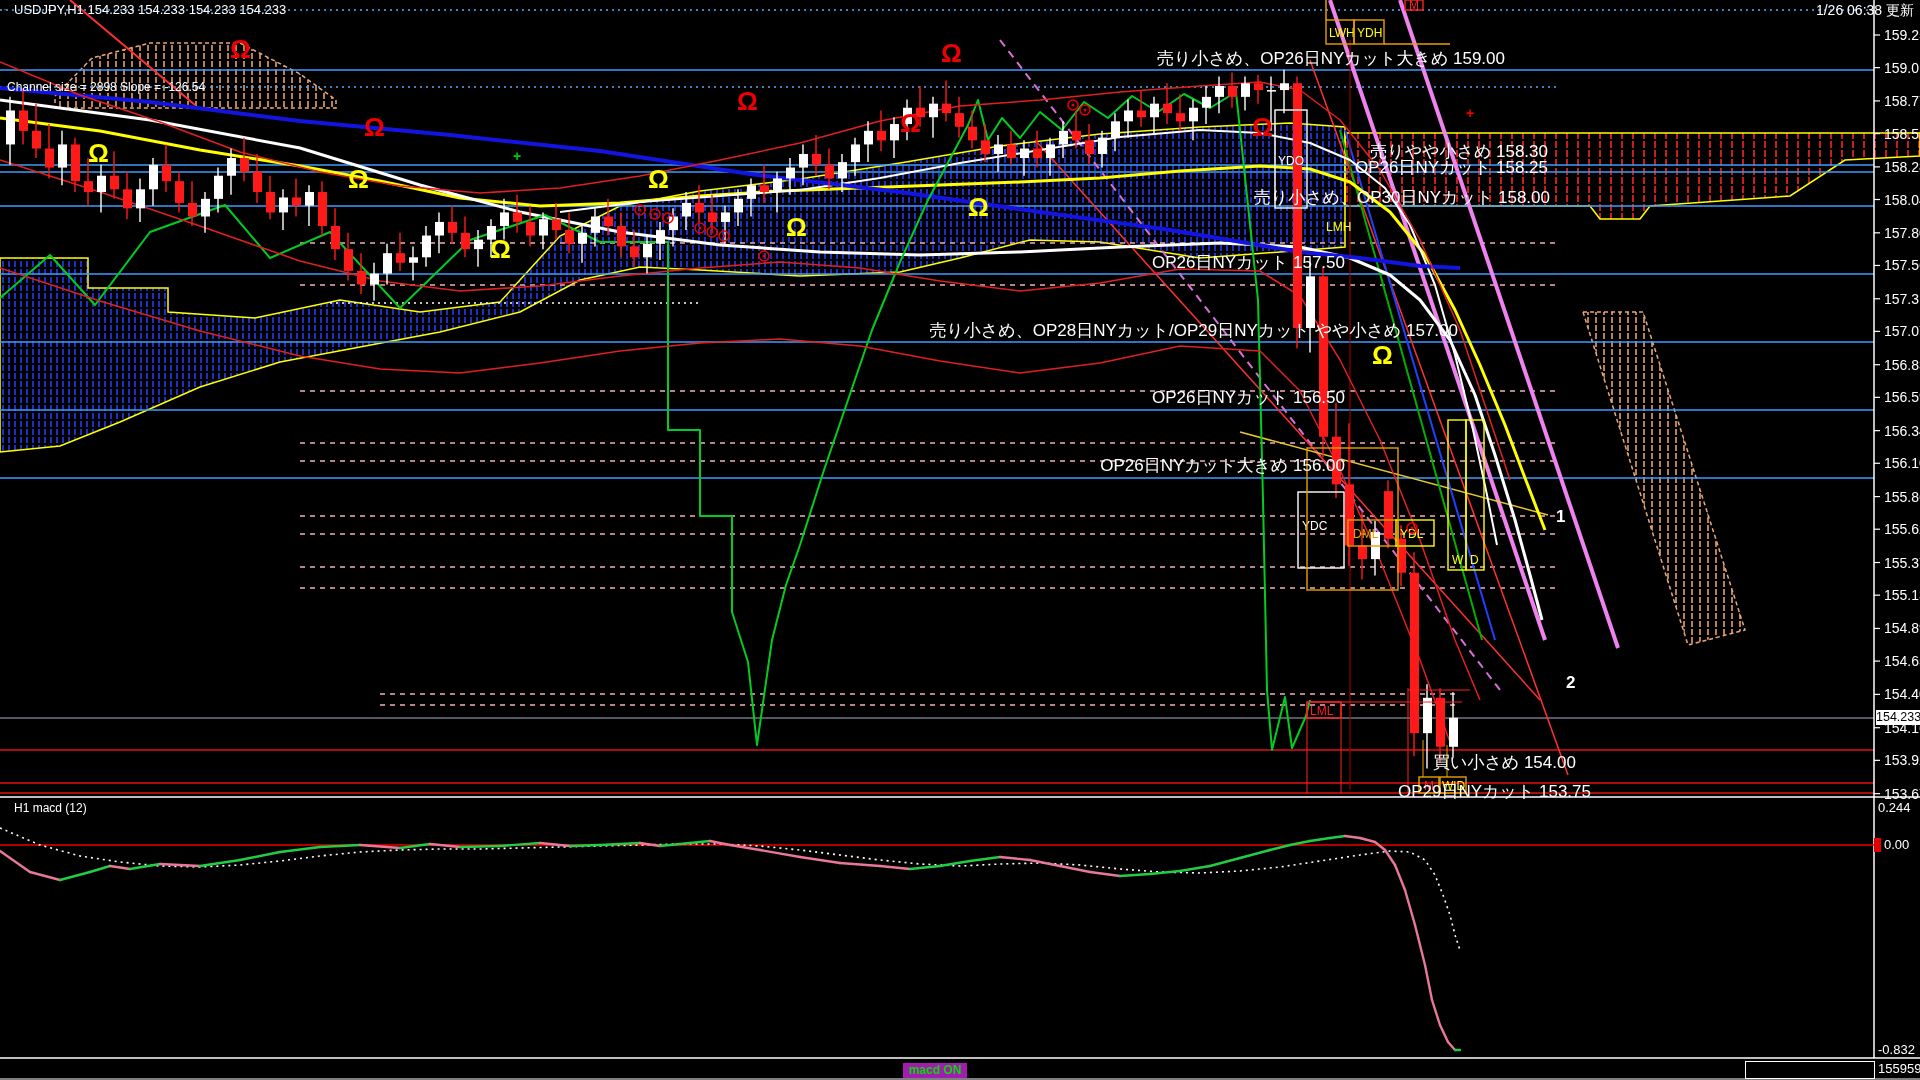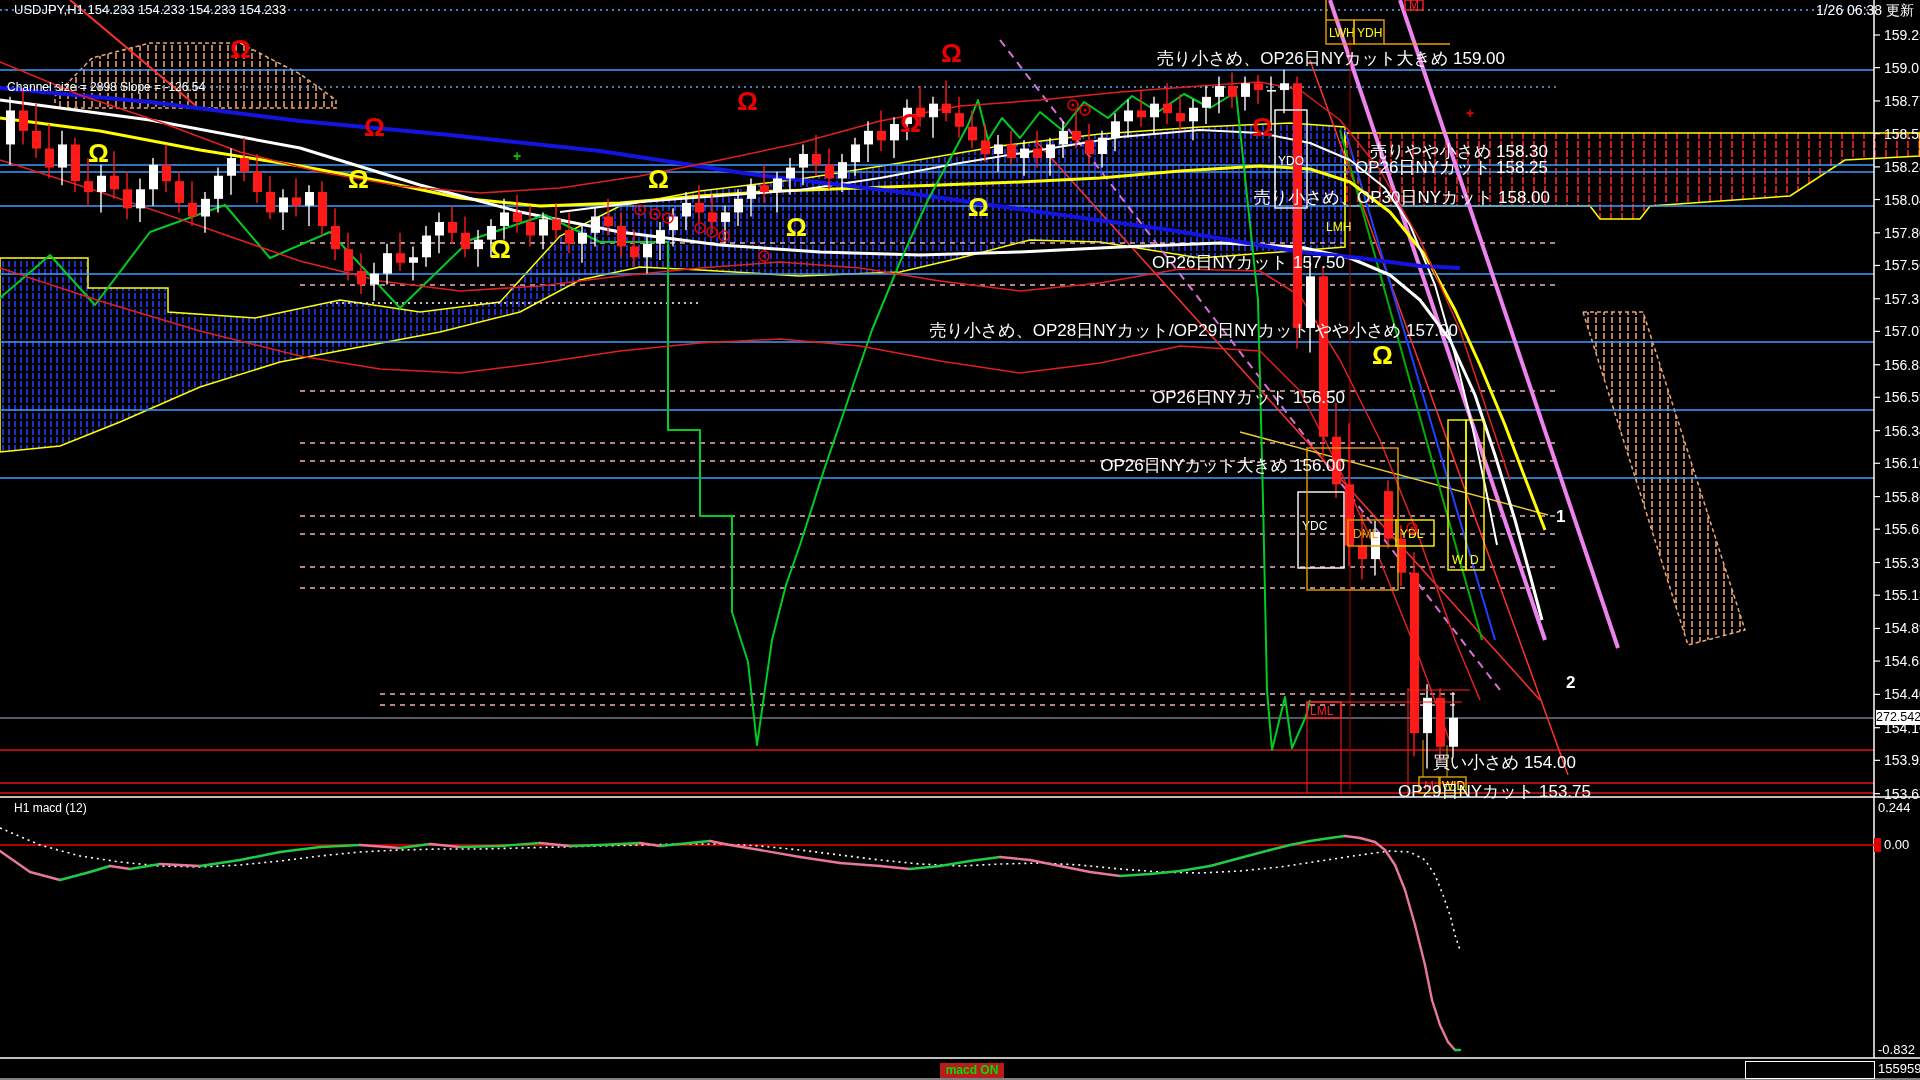--- a/index.html
+++ b/index.html
@@ -16,22 +16,22 @@
   .macd-max{left:1878px;top:800px;font-size:13px;color:#fff;text-align:right;}
   .macd-zero{left:1884px;top:837px;font-size:13px;color:#fff;}
   .macd-min{left:1878px;top:1042px;font-size:13px;color:#fff;}
   .zero-tick{position:absolute;left:1874px;top:838px;width:7px;height:14px;background:#E00000;}
   .cur-tag{left:1876px;top:710px;width:44px;height:15px;background:#fff;color:#000;
            font-size:12.5px;text-align:center;line-height:15px;}
   .clock{left:1878px;top:1061px;font-size:13px;color:#fff;}
   .bottom-bar{position:absolute;left:0;top:1116px;width:1874px;height:16px;background:#8b5cf6;}
   .seg{position:absolute;top:0;height:16px;}
   .seg-label{position:absolute;top:1px;font-size:12px;font-weight:bold;color:#fff;z-index:5;}
-  .macd-on{position:absolute;left:903px;top:1063px;width:64px;height:15px;background:#b91c1c;
-           color:#00e000;font-size:12px;font-weight:bold;text-align:center;line-height:15px;margin-left:37px;}
+  .macd-on{position:absolute;left:903px;top:1063px;width:64px;height:15px;background:#a21caf;
+           color:#00e000;font-size:12px;font-weight:bold;text-align:center;line-height:15px;}
   .clock-box{position:absolute;left:1745px;top:1061px;width:128px;height:16px;border:1px solid #fff;}
 </style>
 </head>
 <body>
 
 <div class="root">
   <svg id="chart-svg" width="1920" height="1080" viewBox="0 0 1920 1080">
     <defs>
       <pattern id="hatchBlue" width="6" height="8" patternUnits="userSpaceOnUse">
         <path d="M3,0V3M3,5V8" stroke="#2233dd" stroke-width="1.8"></path>
@@ -533,21 +533,21 @@
   <div class="ovl title-left">USDJPY,H1  154.233 154.233 154.233 154.233</div>
   <div class="ovl updated">1/26 06:38 更新</div>
   <div class="ovl channel">Channel size = 2898 Slope = -126.54</div>
 
   <div class="ovl macd-label">H1  macd (12)</div>
   <div class="ovl macd-max">0.244</div>
   <div class="zero-tick"></div>
   <div class="ovl macd-zero">0.00</div>
   <div class="ovl macd-min">-0.832</div>
 
-  <div class="ovl cur-tag">272.542</div>
+  <div class="ovl cur-tag">154.233</div>
 
   <div class="bottom-bar" id="bottom-bar">
     <div class="seg-label" style="left:8px;">1/23</div>
     <div class="seg-label" style="left:165px;">5/26</div>
   <div class="seg" style="left: 0px; width: 80px; background: rgb(142, 11, 11);"></div>
       <div class="seg" style="left: 80px; width: 33px; background: rgb(28, 28, 170);"></div>
       <div class="seg" style="left: 113px; width: 33px; background: rgb(154, 33, 154);"></div>
       <div class="seg" style="left: 146px; width: 17px; background: rgb(60, 60, 60);"></div>
       <div class="seg" style="left: 163px; width: 75px; background: rgb(142, 11, 11);"></div>
       <div class="seg" style="left: 238px; width: 32px; background: rgb(28, 28, 170);"></div>

